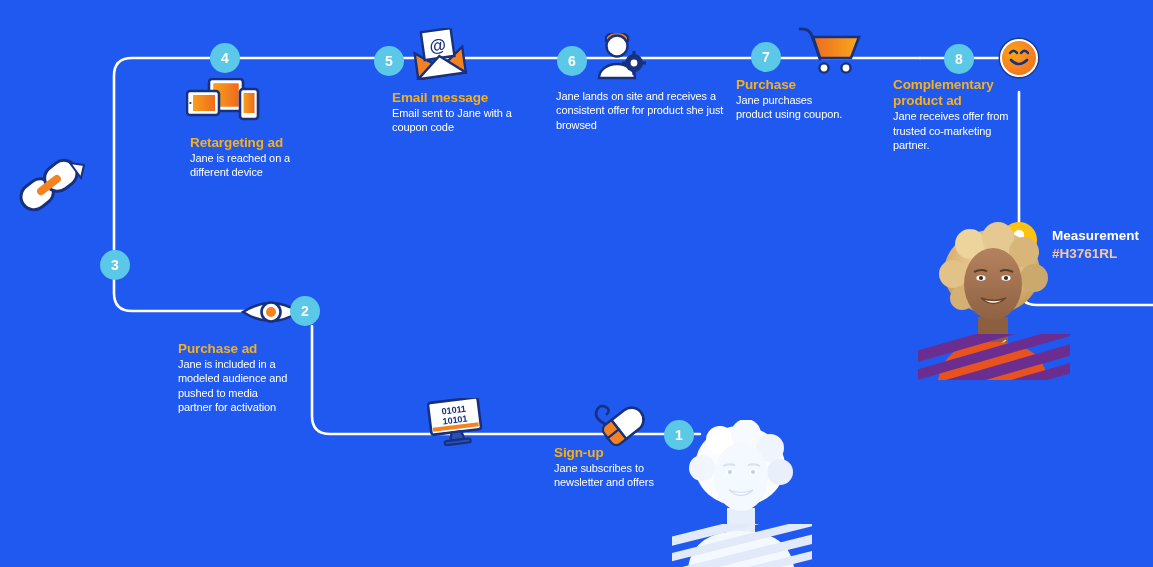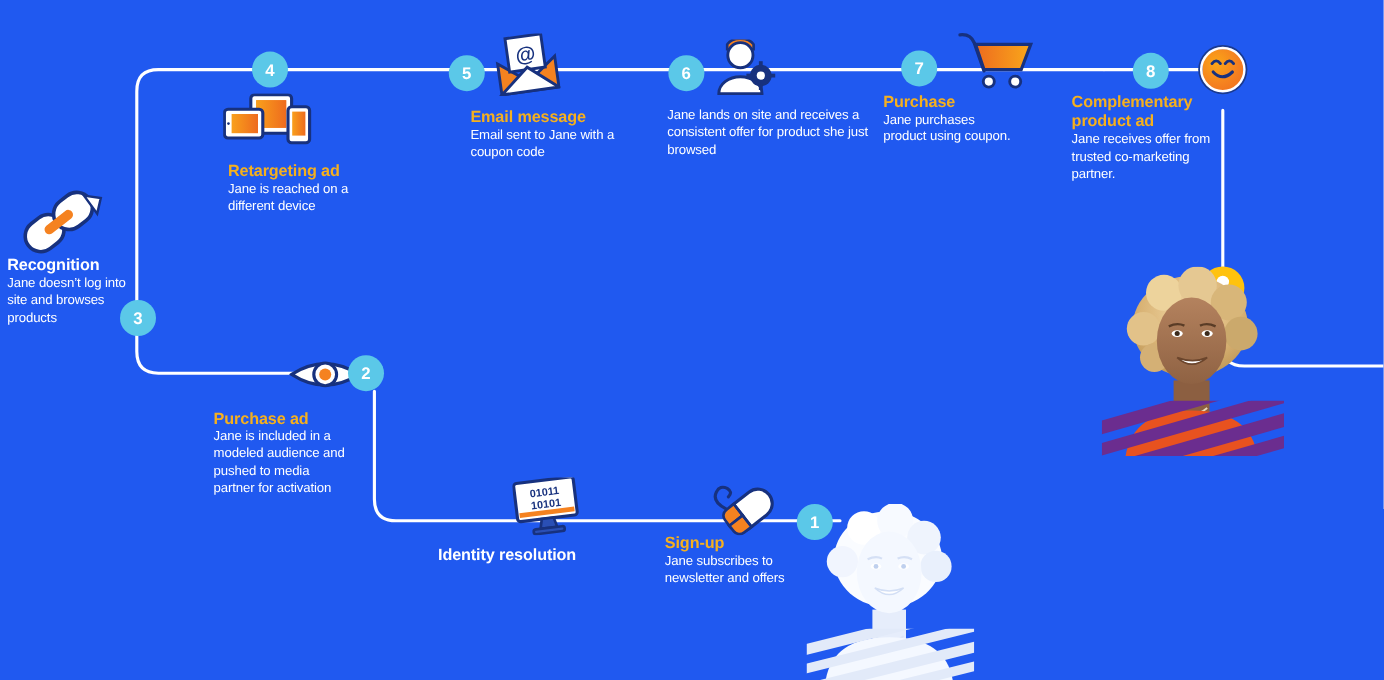--- a/index.html
+++ b/index.html
@@ -292,24 +292,20 @@
 
   <div class="bubble" style="left:664px; top:420px;">1</div>
   <div class="bubble" style="left:290px; top:296px;">2</div>
   <div class="bubble" style="left:100px; top:250px;">3</div>
   <div class="bubble" style="left:210px; top:43px;">4</div>
   <div class="bubble" style="left:374px; top:46px;">5</div>
   <div class="bubble" style="left:557px; top:46px;">6</div>
   <div class="bubble" style="left:751px; top:42px;">7</div>
   <div class="bubble" style="left:944px; top:44px;">8</div>
 
-  <div class="block" style="left:6px; top:213px; width:100px;">
-    <div class="title white">Recognition</div>
-    <div class="body">Jane doesn’t log into site and browses products</div>
-  </div>
 
   <div class="block" style="left:152px; top:135px; width:118px;margin-left:38px;">
     <div class="title">Retargeting ad</div>
     <div class="body">Jane is reached on a different device</div>
   </div>
 
   <div class="block" style="left:392px; top:90px; width:130px;">
     <div class="title">Email message</div>
     <div class="body">Email sent to Jane with a coupon code</div>
   </div>
@@ -327,22 +323,25 @@
     <div class="title">Complementary product  ad</div>
     <div class="body">Jane receives offer from trusted co-marketing partner.</div>
   </div>
 
   <div class="block" style="left:178px; top:341px; width:116px;">
     <div class="title">Purchase ad</div>
     <div class="body">Jane is included in a modeled audience and pushed to media partner for activation</div>
   </div>
 
   <div class="block" style="left:365px; top:455px; width:182px;">
-    <div class="title white">Identity resolution</div>
   </div>
 
   <div class="block" style="left:554px; top:445px; width:110px;">
     <div class="title">Sign-up</div>
     <div class="body">Jane subscribes to newsletter and offers</div>
   </div>
 
+  <div class="meas">
+    <div class="m-title">Measurement</div>
+    <div class="m-code">#H3761RL</div>
+  </div>
 
 </div>
 
 </body></html>

